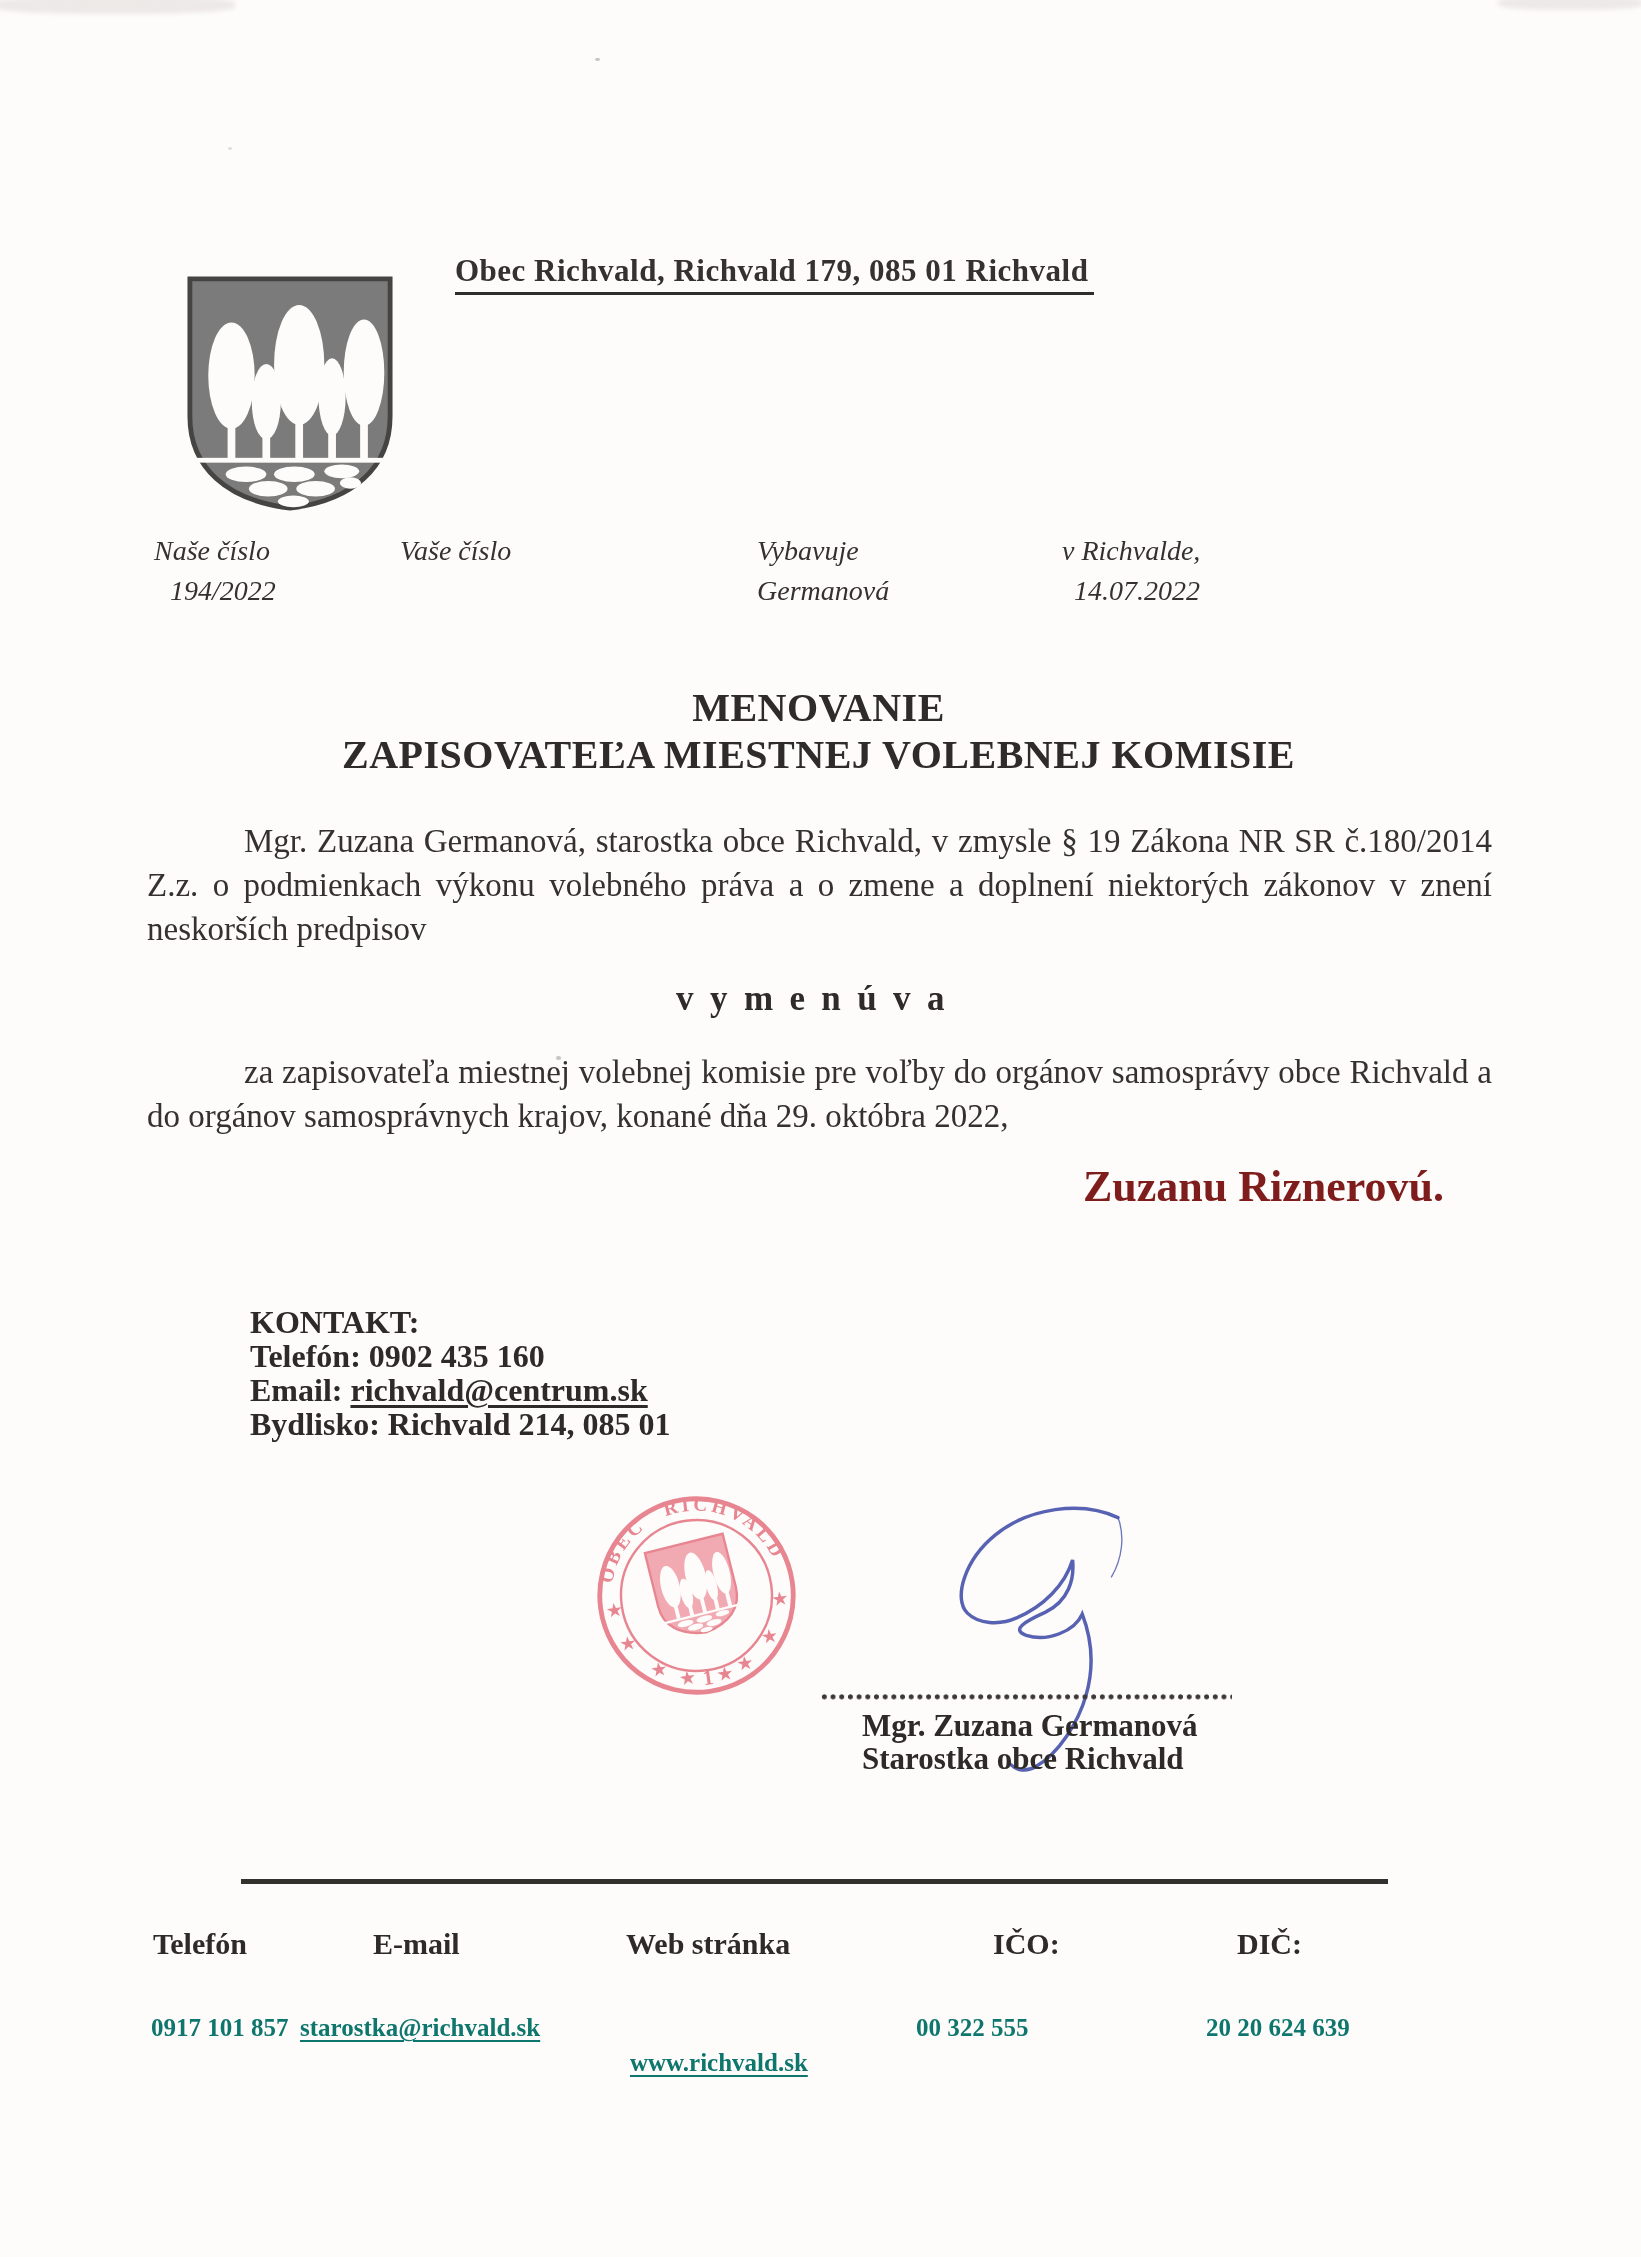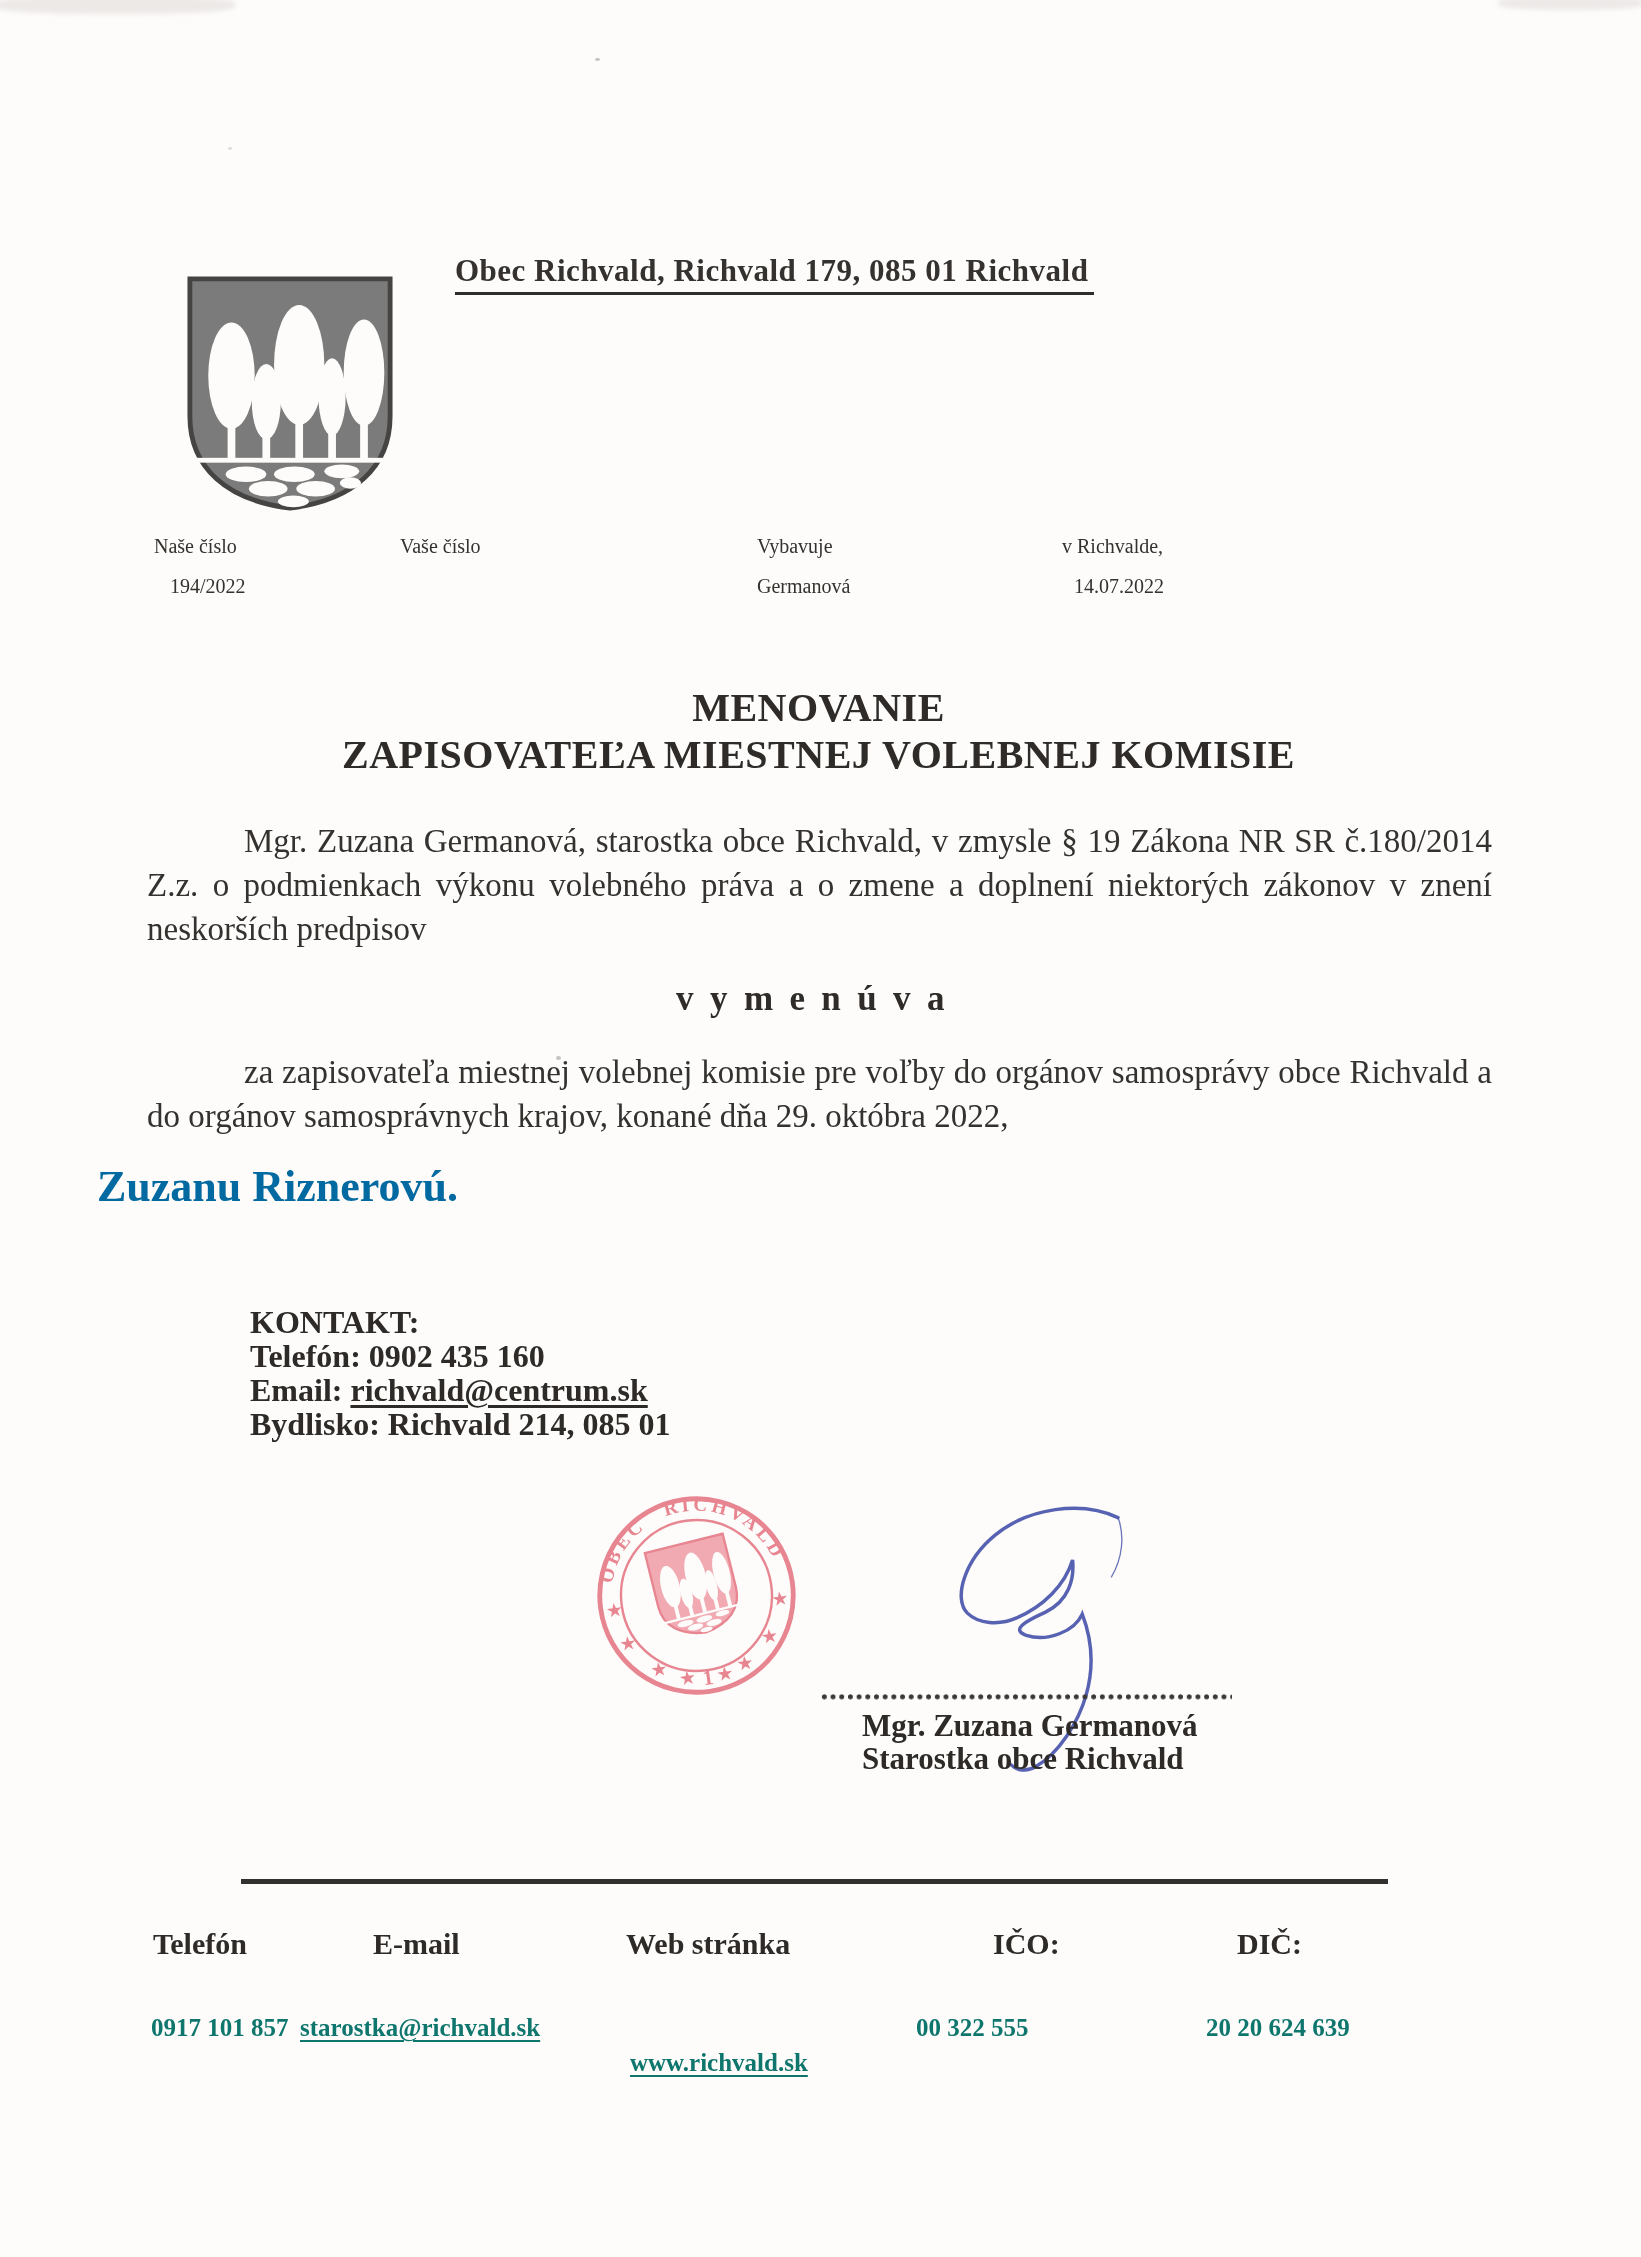--- a/index.html
+++ b/index.html
@@ -23,21 +23,21 @@
 
   
   #coat-of-arms{position:absolute;left:186px;top:275px;width:208px;height:237px;}
   #org-line{
     position:absolute;left:431px;top:253px;
     font-size:31px;font-weight:bold;letter-spacing:0.5px;
     border-bottom:3.9px solid #2f2d2a;padding-bottom:2.9px;padding-right:5.8px;margin-left:24px;
   }
 
   
-  .ref-label,.ref-value{position:absolute;font-size:20px;white-space:nowrap;}
+  .ref-label,.ref-value{position:absolute;font-size:28px;white-space:nowrap;font-style:italic;}
   .ref-label{top:535px;}
   .ref-value{top:575px;}
   #ref-our-label{left:154px;}   #ref-our-value{left:170px;text-align:right;}
   #ref-your-label{left:400px;}
   #ref-handler-label{left:757px;} #ref-handler-value{left:757px;}
   #ref-place-label{left:1062px;}  #ref-date-value{left:1074px;}
 
   
   #doc-title{
     position:absolute;left:145px;top:684px;width:1347px;
@@ -53,21 +53,21 @@
   }
   #para-intro{top:819px;}
   #para-appointment{top:1050px;}
   #appoint-word{
     position:absolute;left:145px;top:979px;width:1347px;
     text-align:center;font-weight:bold;font-size:35px;letter-spacing:16.4px;
     color:#2e2b28;
   }
   #appointee-name{
     position:absolute;left:97px;top:1161px;width:1347px;
-    text-align:left;font-weight:bold;font-size:44px;color:#0369a1;
+    text-align:right;font-weight:bold;font-size:44px;color:#7f1d1d;
   }
 
   
   #contact{
     position:absolute;left:250px;top:1305px;
     font-size:32px;font-weight:bold;line-height:34px;color:#2d2a27;
   }
   #contact .row{white-space:nowrap;}
   #contact .u{text-decoration:underline;text-decoration-thickness:2.9px;text-underline-offset:3.9px;}
 

